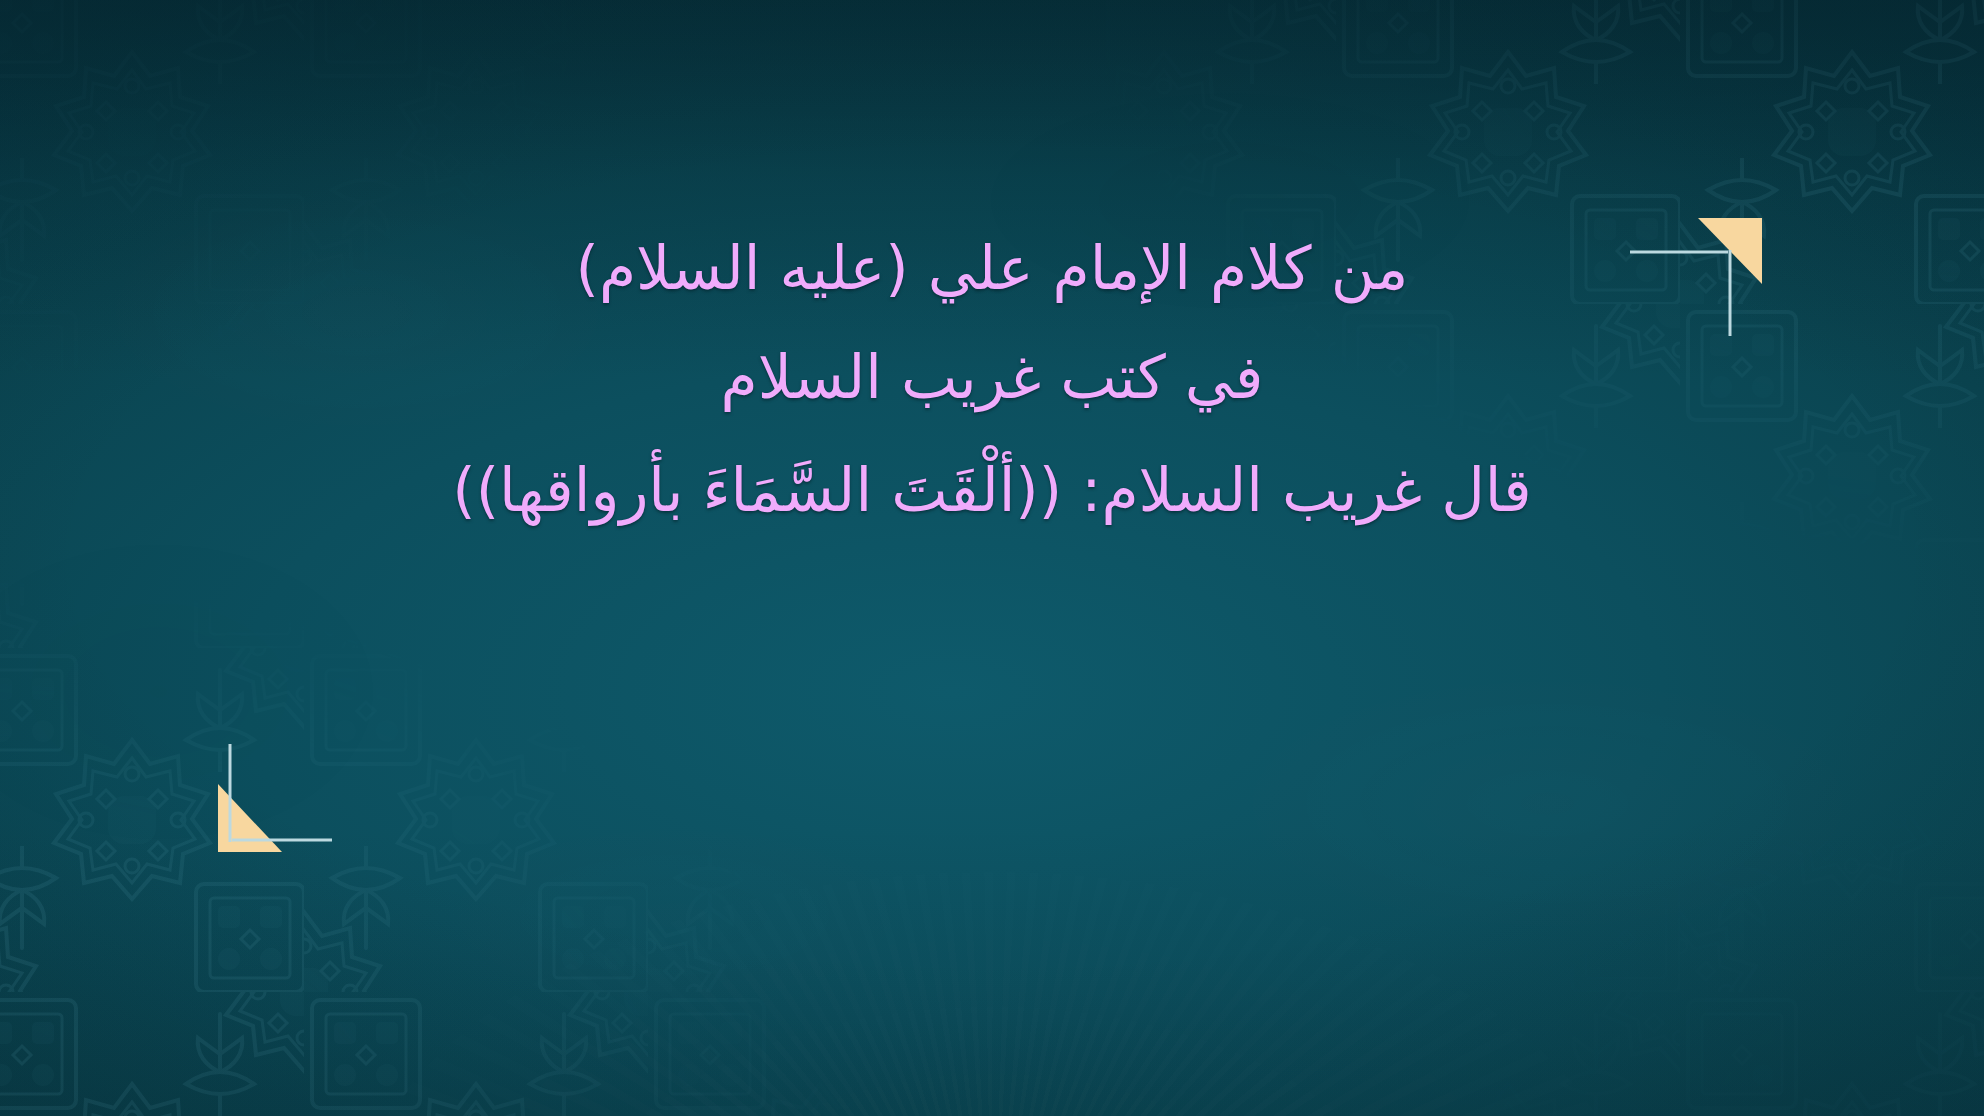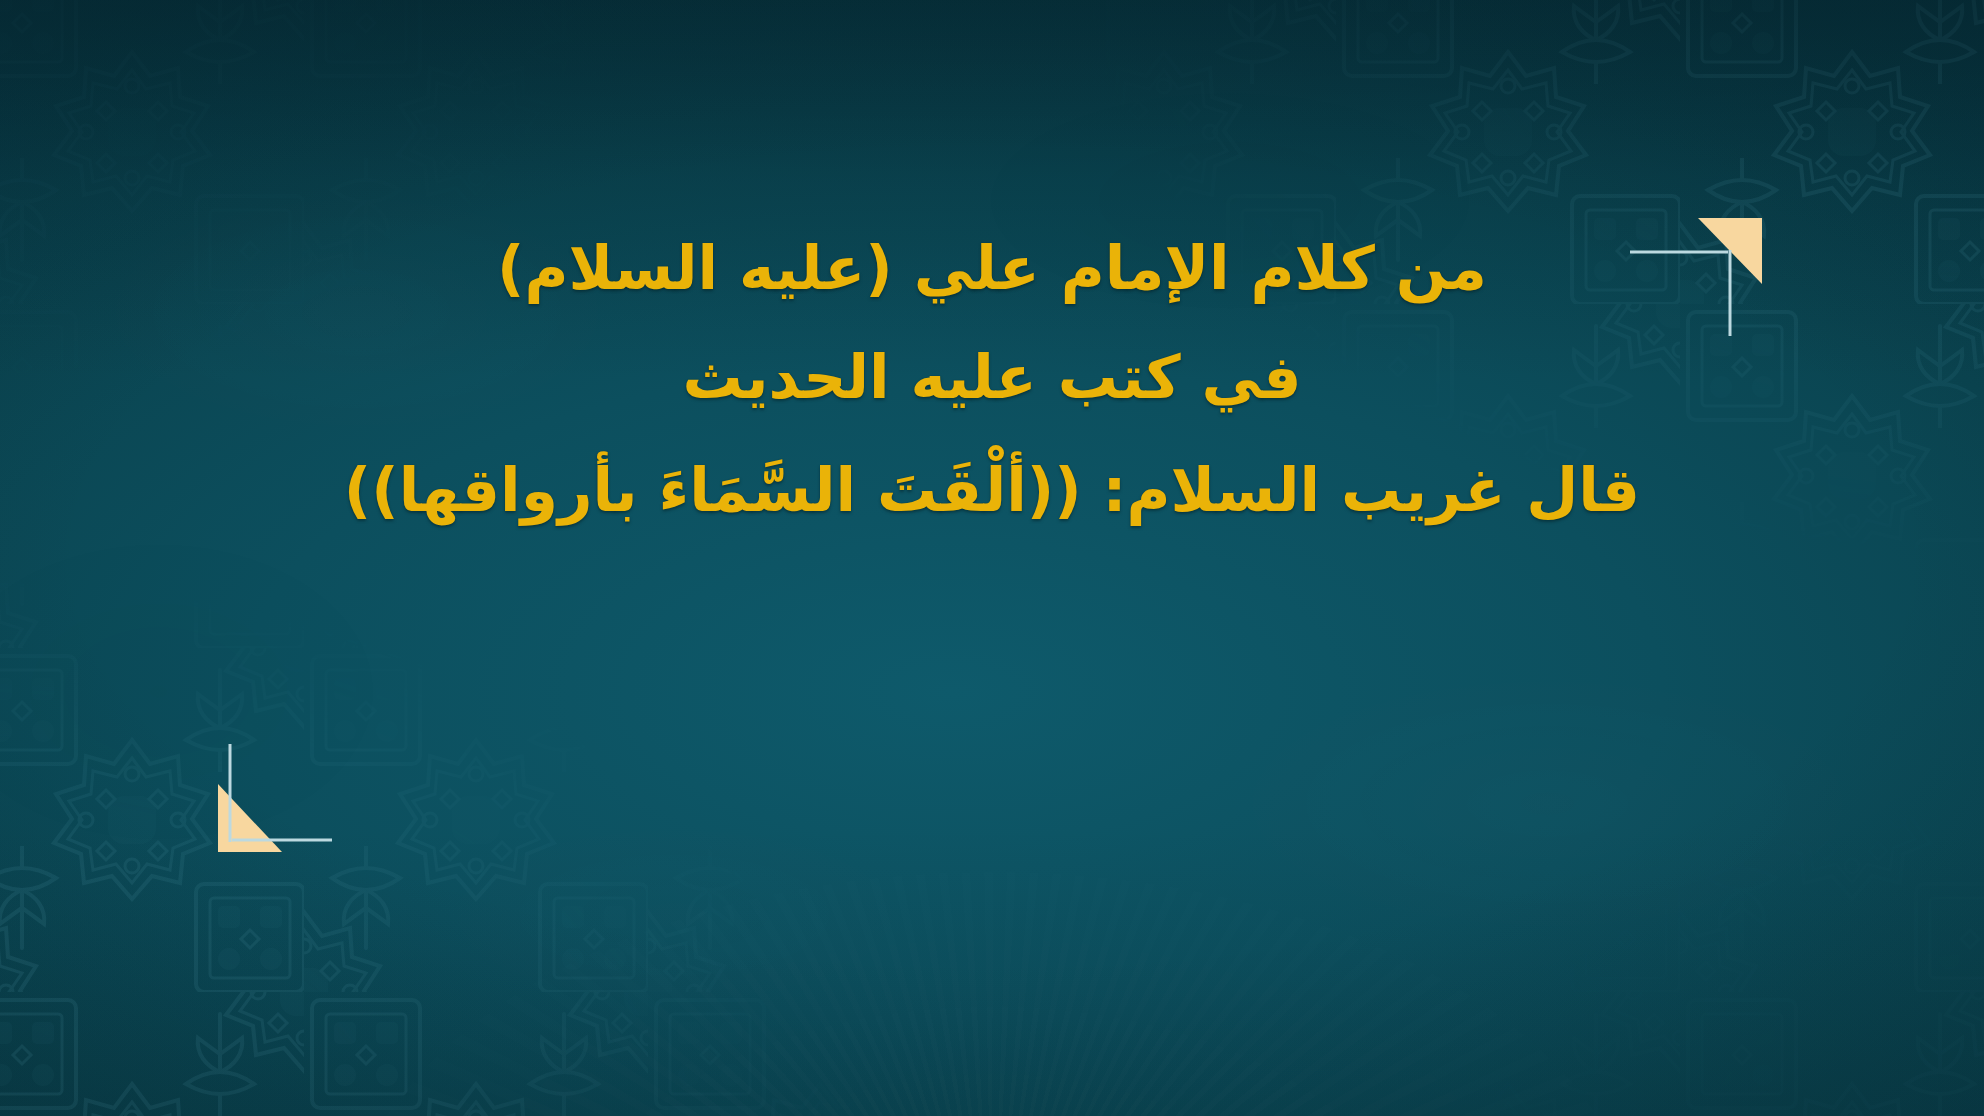--- a/index.html
+++ b/index.html
@@ -99,22 +99,22 @@
   .text-block {
     position: absolute;
     left: 0;
     right: 0;
     top: 232px;
     text-align: center;
     direction: rtl;
   }
 
   .line {
-    color: #eab308;
-    font-weight: bold;
+    color: #f0abfc;
+    font-weight: normal;
     line-height: 1.22;
     letter-spacing: 0px;
     text-shadow:
       0 2px 3px rgba(4,34,42,0.55),
       0 0 1px rgba(4,34,42,0.40);
     white-space: nowrap;
   }
 
   .line-1 { font-size: 60px; margin: 0 0 36px 0; }
   .line-2 { font-size: 60px; margin: 0 0 40px 0; }
@@ -223,17 +223,17 @@
   <div class="corner corner-bl">
     <svg viewBox="0 0 130 130" aria-hidden="true">
       <polygon points="22,34 22,102 86,102" fill="#f8d79f"></polygon>
       <line x1="36" y1="90" x2="136" y2="90" stroke="#bcd9e0" stroke-width="3"></line>
       <line x1="34" y1="-6" x2="34" y2="92" stroke="#bcd9e0" stroke-width="3"></line>
     </svg>
   </div>
 
   <div class="text-block">
     <div class="line line-1">من كلام الإمام علي (عليه السلام)</div>
-    <div class="line line-2">في كتب عليه الحديث</div>
+    <div class="line line-2">في كتب غريب السلام</div>
     <div class="line line-3">قال غريب السلام: ((ألْقَتَ السَّمَاءَ بأرواقها))</div>
   </div>
 
 </div>
 
 </body></html>

